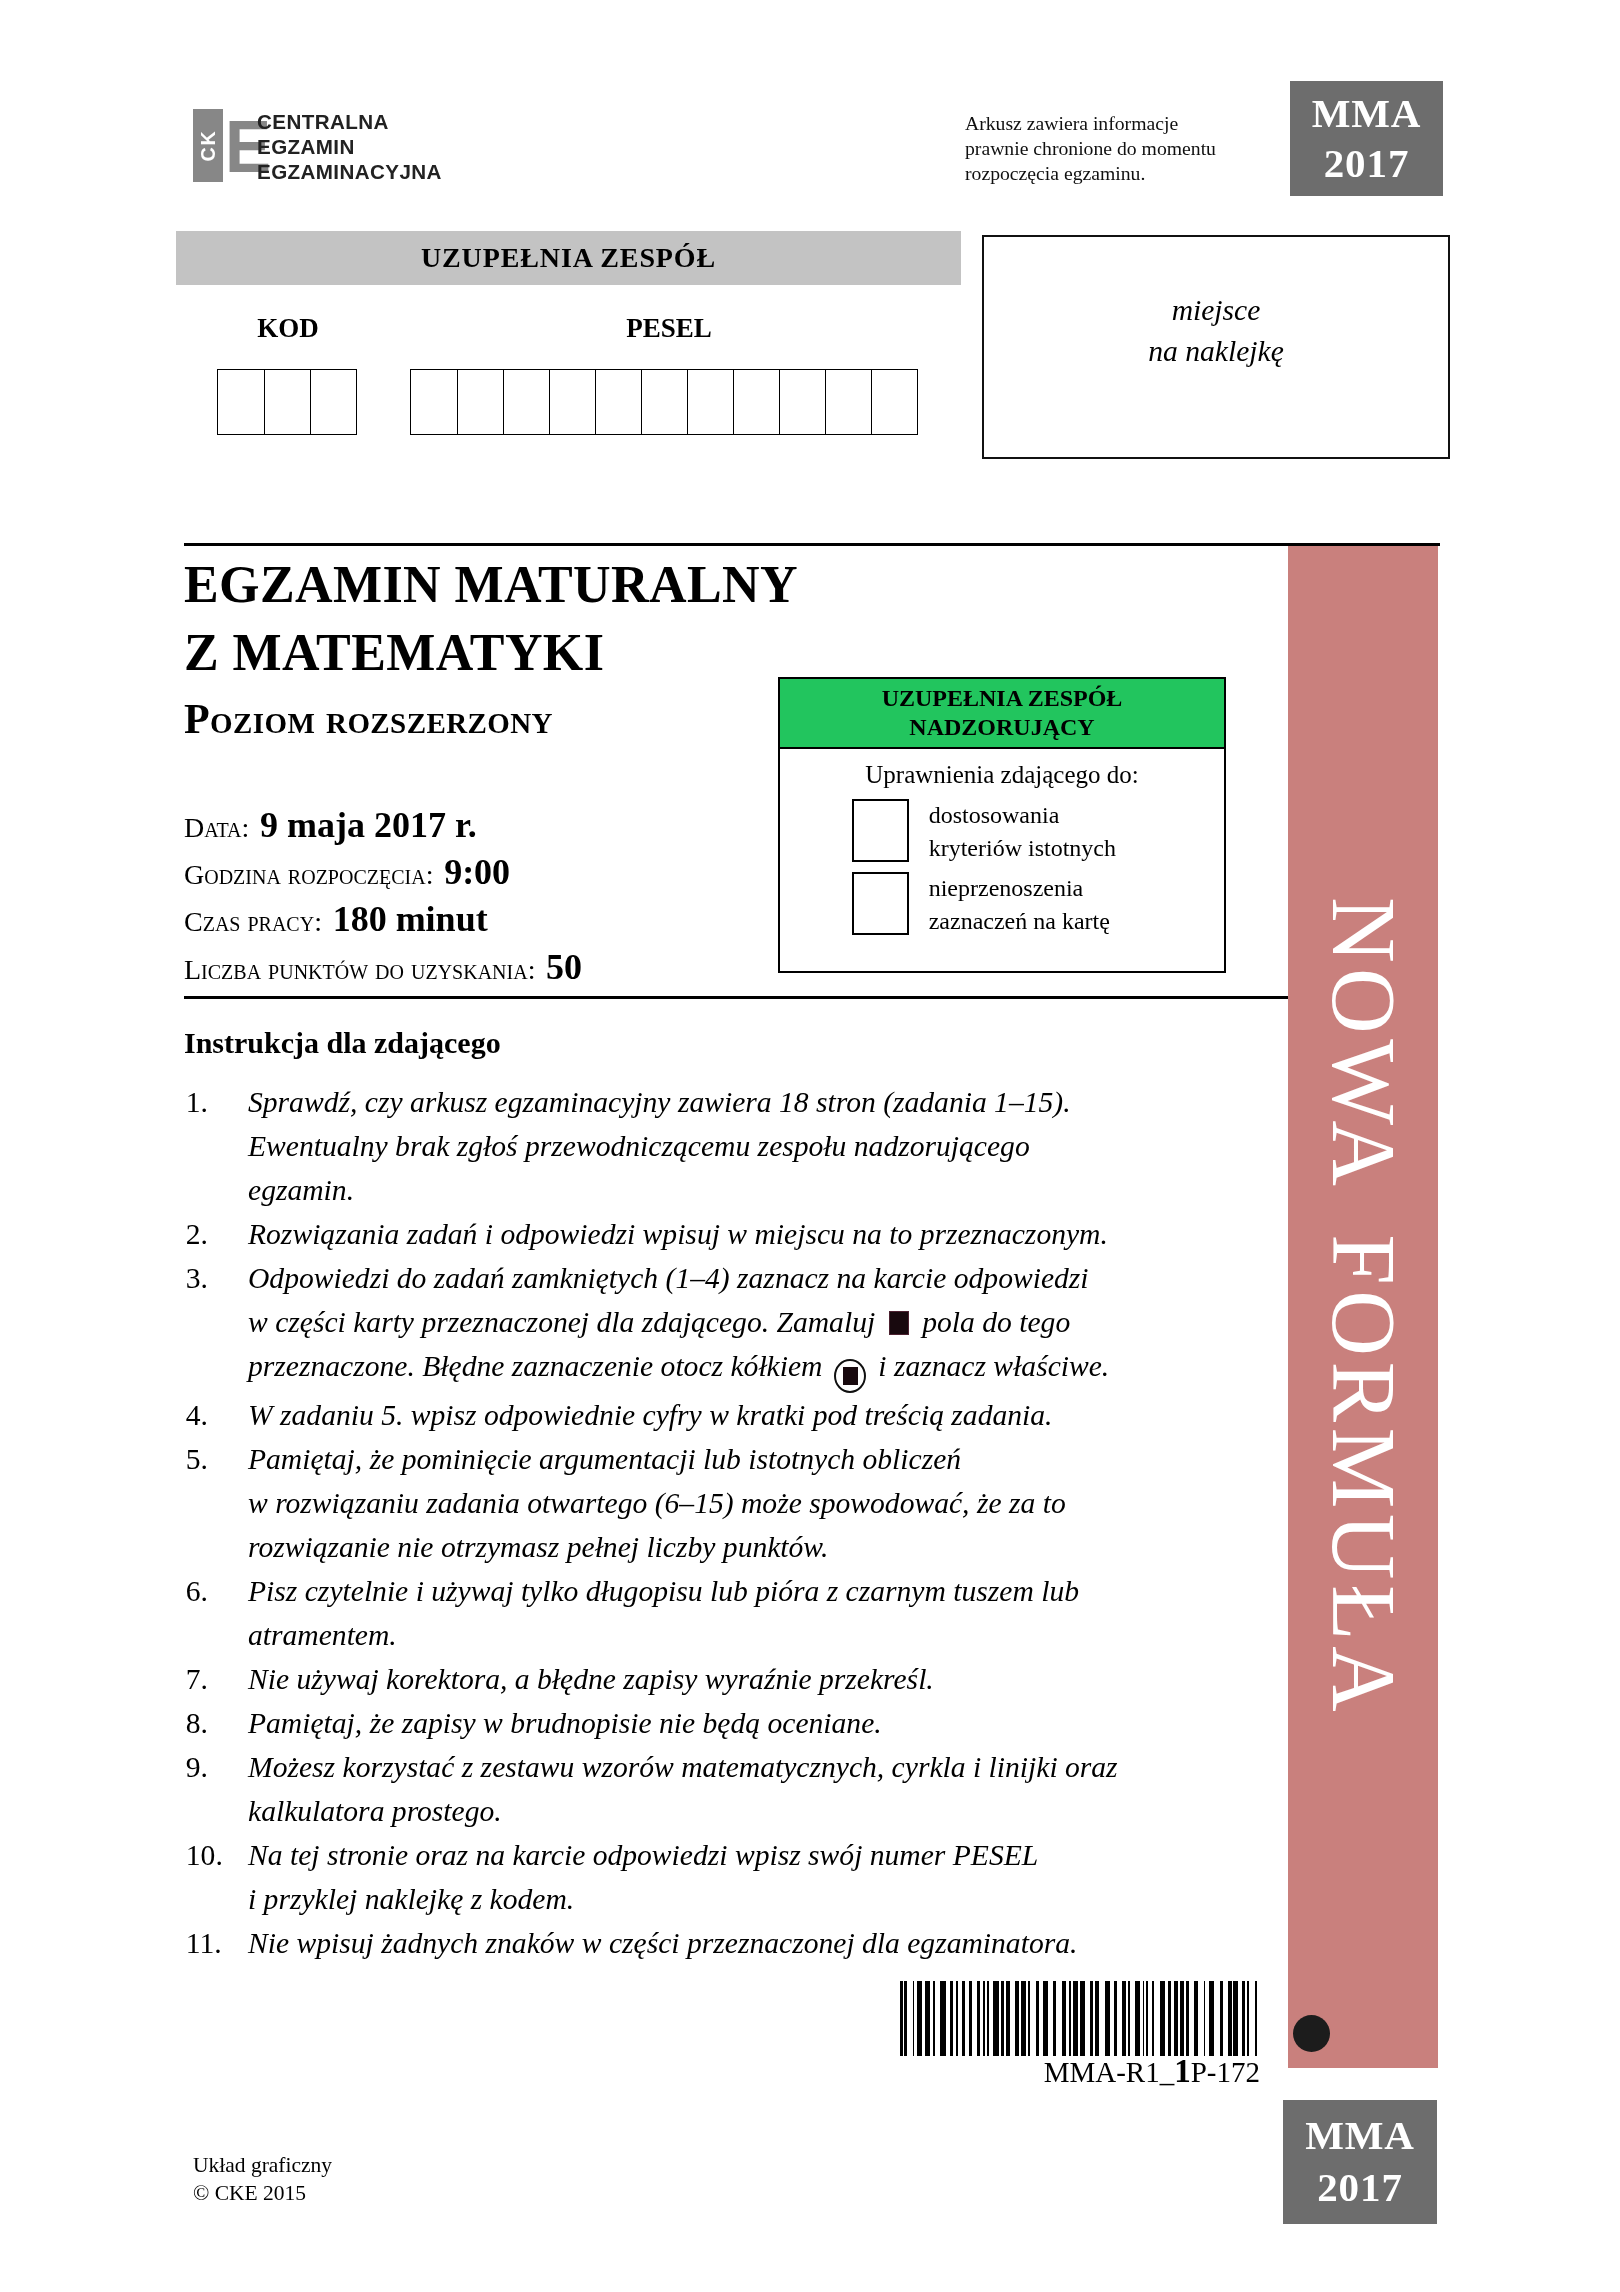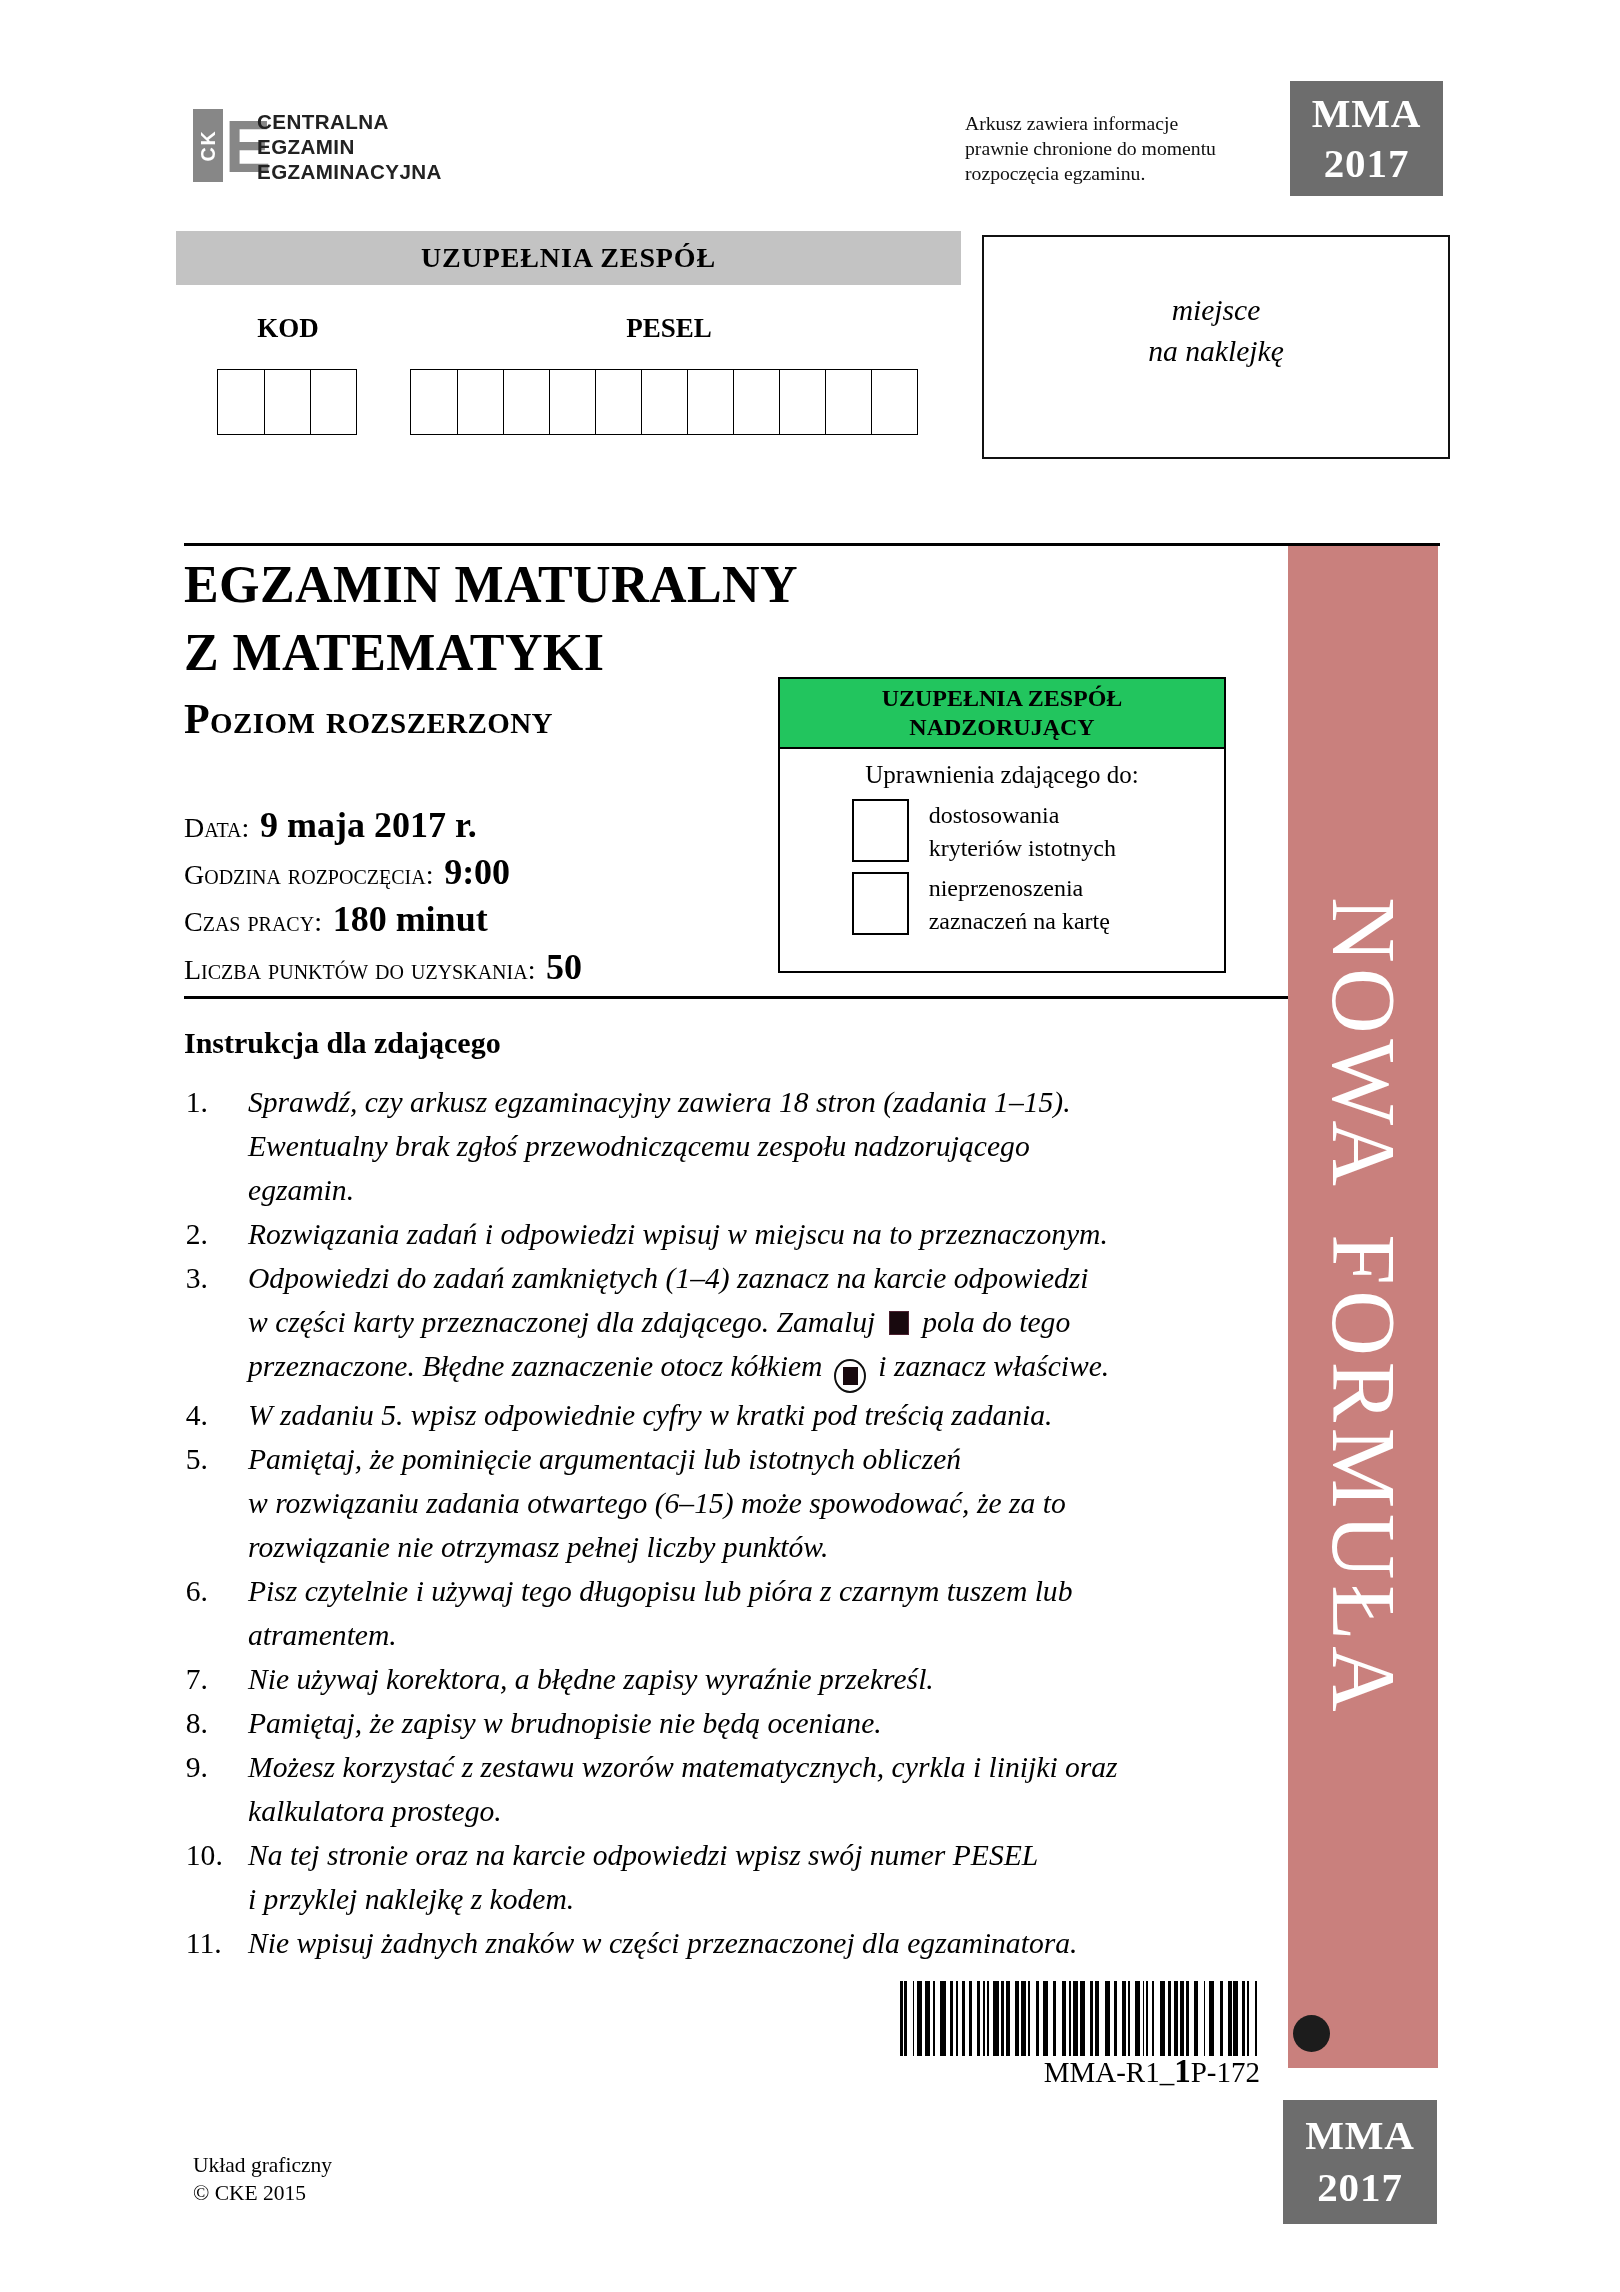--- a/index.html
+++ b/index.html
@@ -217,21 +217,21 @@
       <span class="ins-line">W zadaniu 5. wpisz odpowiednie cyfry w kratki pod treścią zadania.</span>
     </div>
     <div class="ins-item">
       <span class="ins-num">5.</span>
       <span class="ins-line">Pamiętaj, że pominięcie argumentacji lub istotnych obliczeń</span>
       <span class="ins-line">w rozwiązaniu zadania otwartego (6–15) może spowodować, że za to</span>
       <span class="ins-line">rozwiązanie nie otrzymasz pełnej liczby punktów.</span>
     </div>
     <div class="ins-item">
       <span class="ins-num">6.</span>
-      <span class="ins-line">Pisz czytelnie i używaj tego długopisu lub pióra z czarnym tuszem lub</span>
+      <span class="ins-line">Pisz czytelnie i używaj tylko długopisu lub pióra z czarnym tuszem lub</span>
       <span class="ins-line">atramentem.</span>
     </div>
     <div class="ins-item">
       <span class="ins-num">7.</span>
       <span class="ins-line">Nie używaj korektora, a błędne zapisy wyraźnie przekreśl.</span>
     </div>
     <div class="ins-item">
       <span class="ins-num">8.</span>
       <span class="ins-line">Pamiętaj, że zapisy w brudnopisie nie będą oceniane.</span>
     </div>

